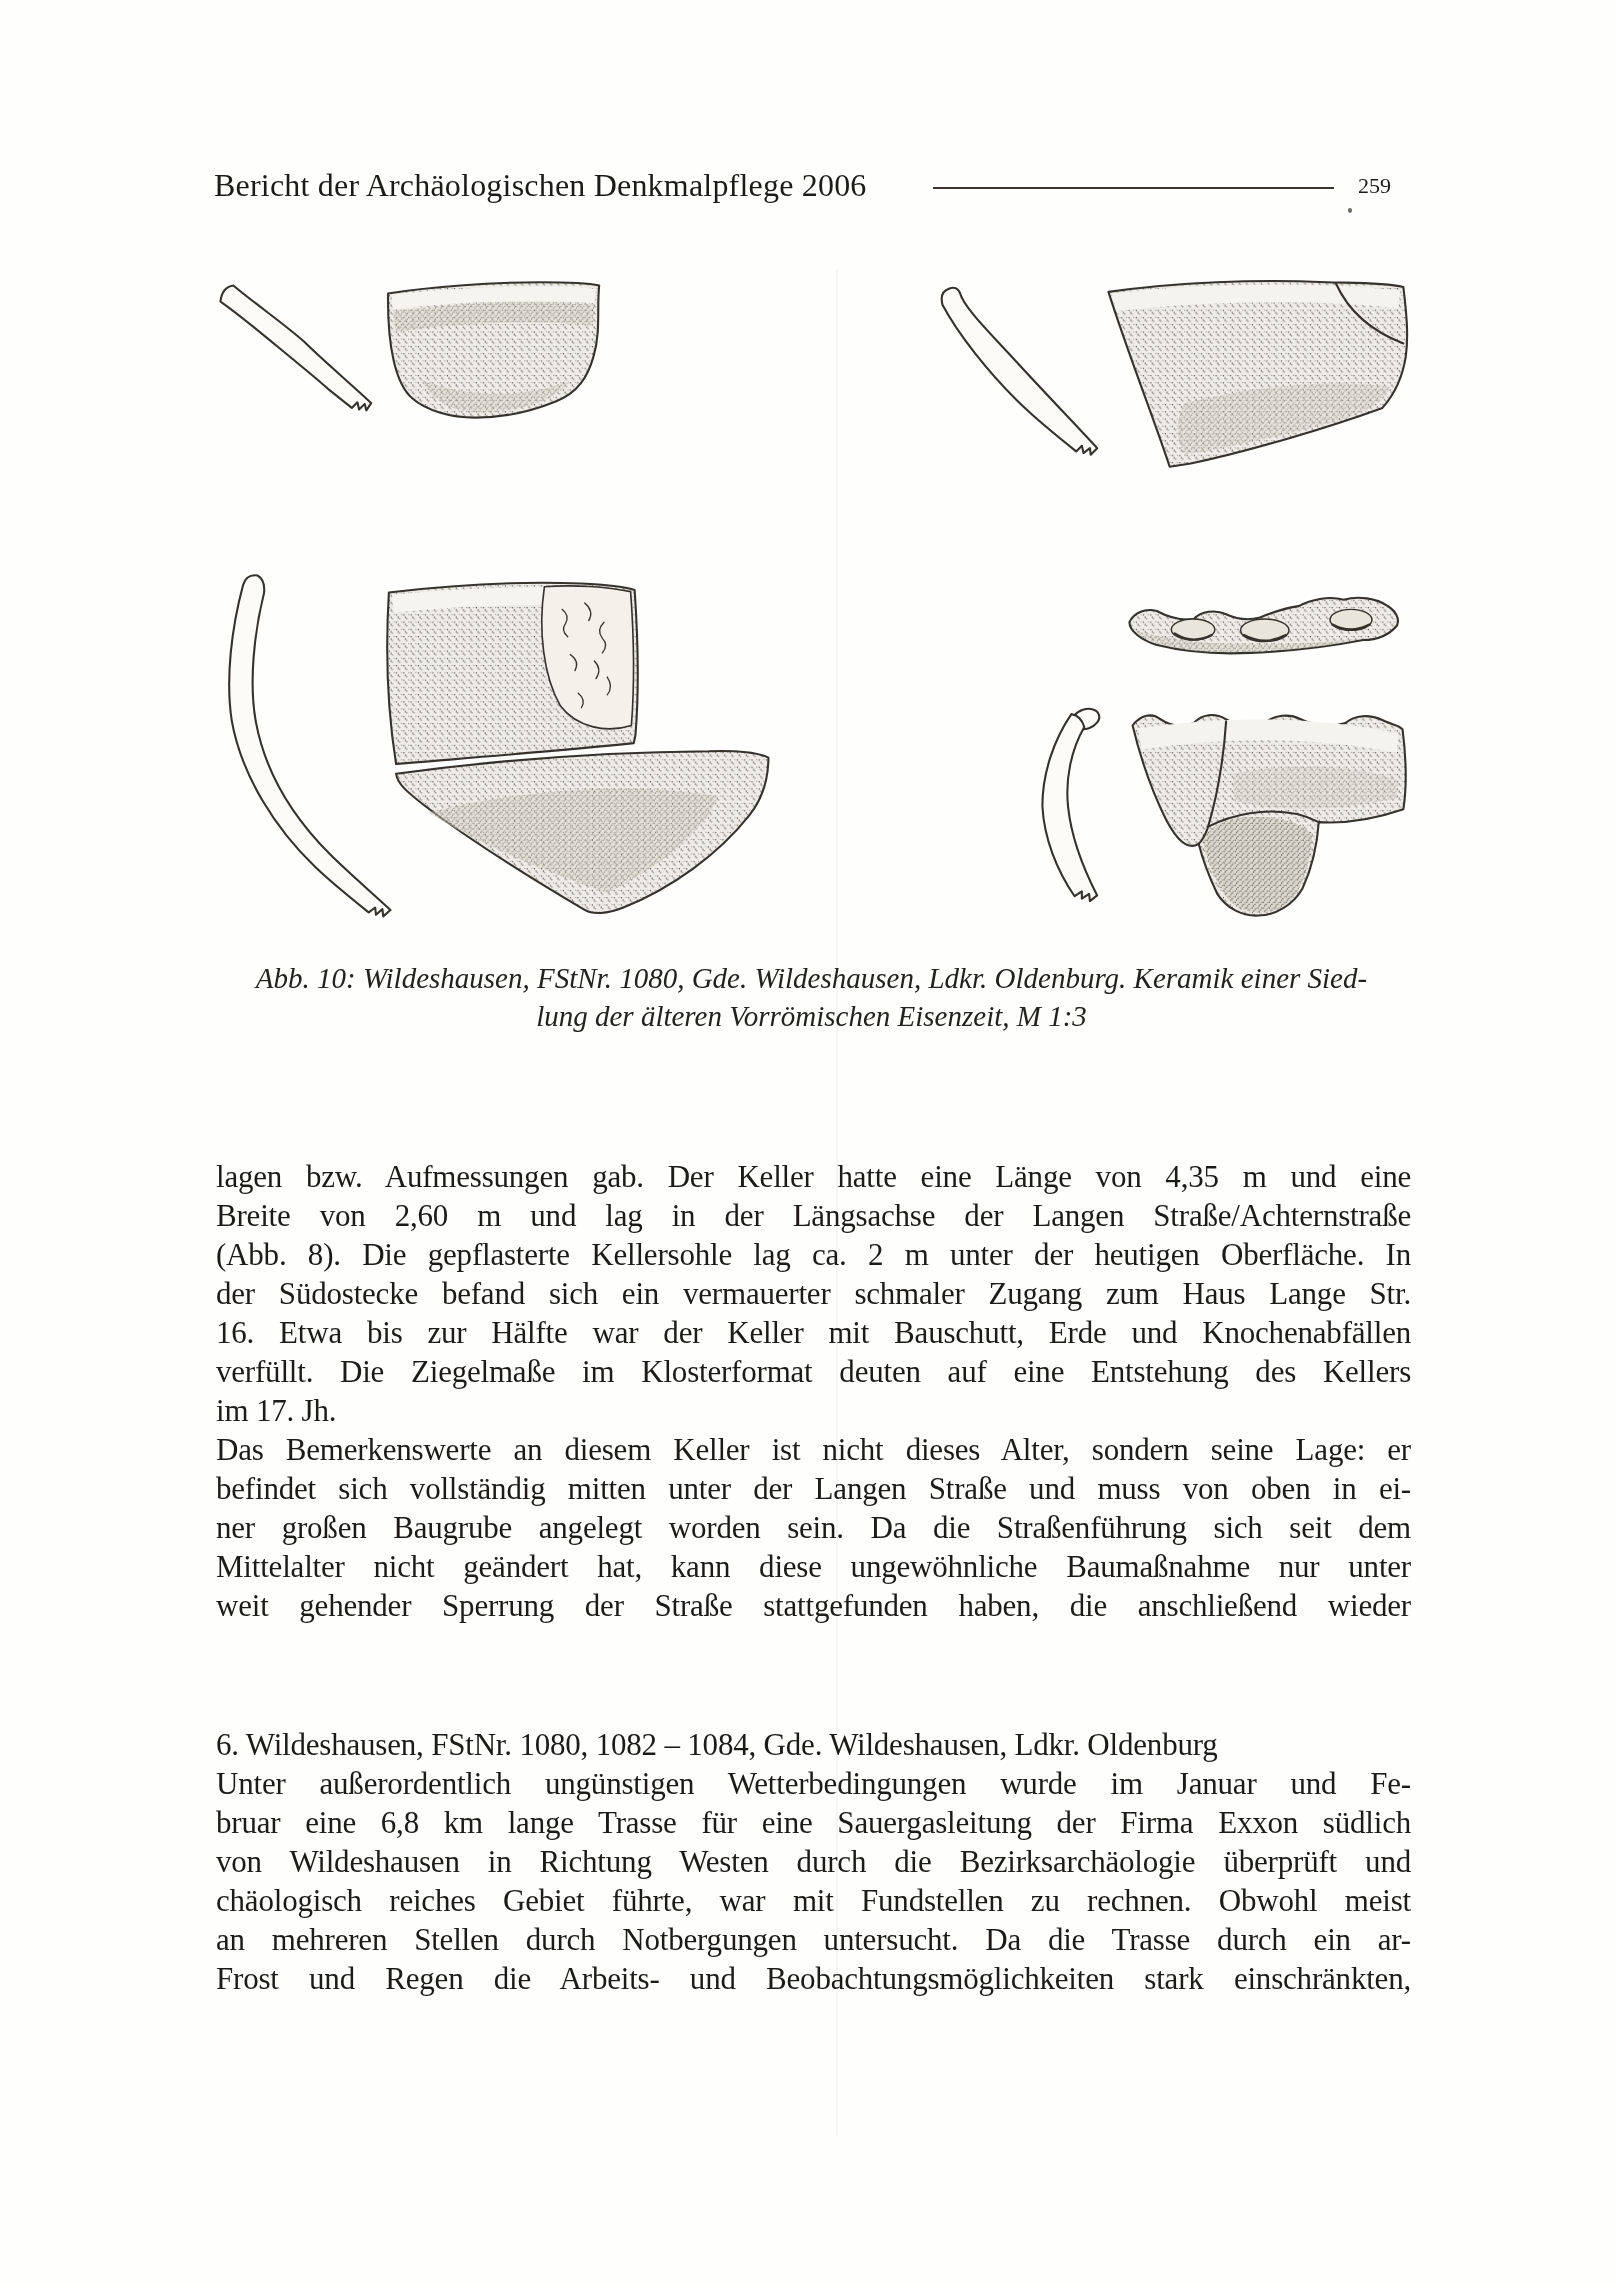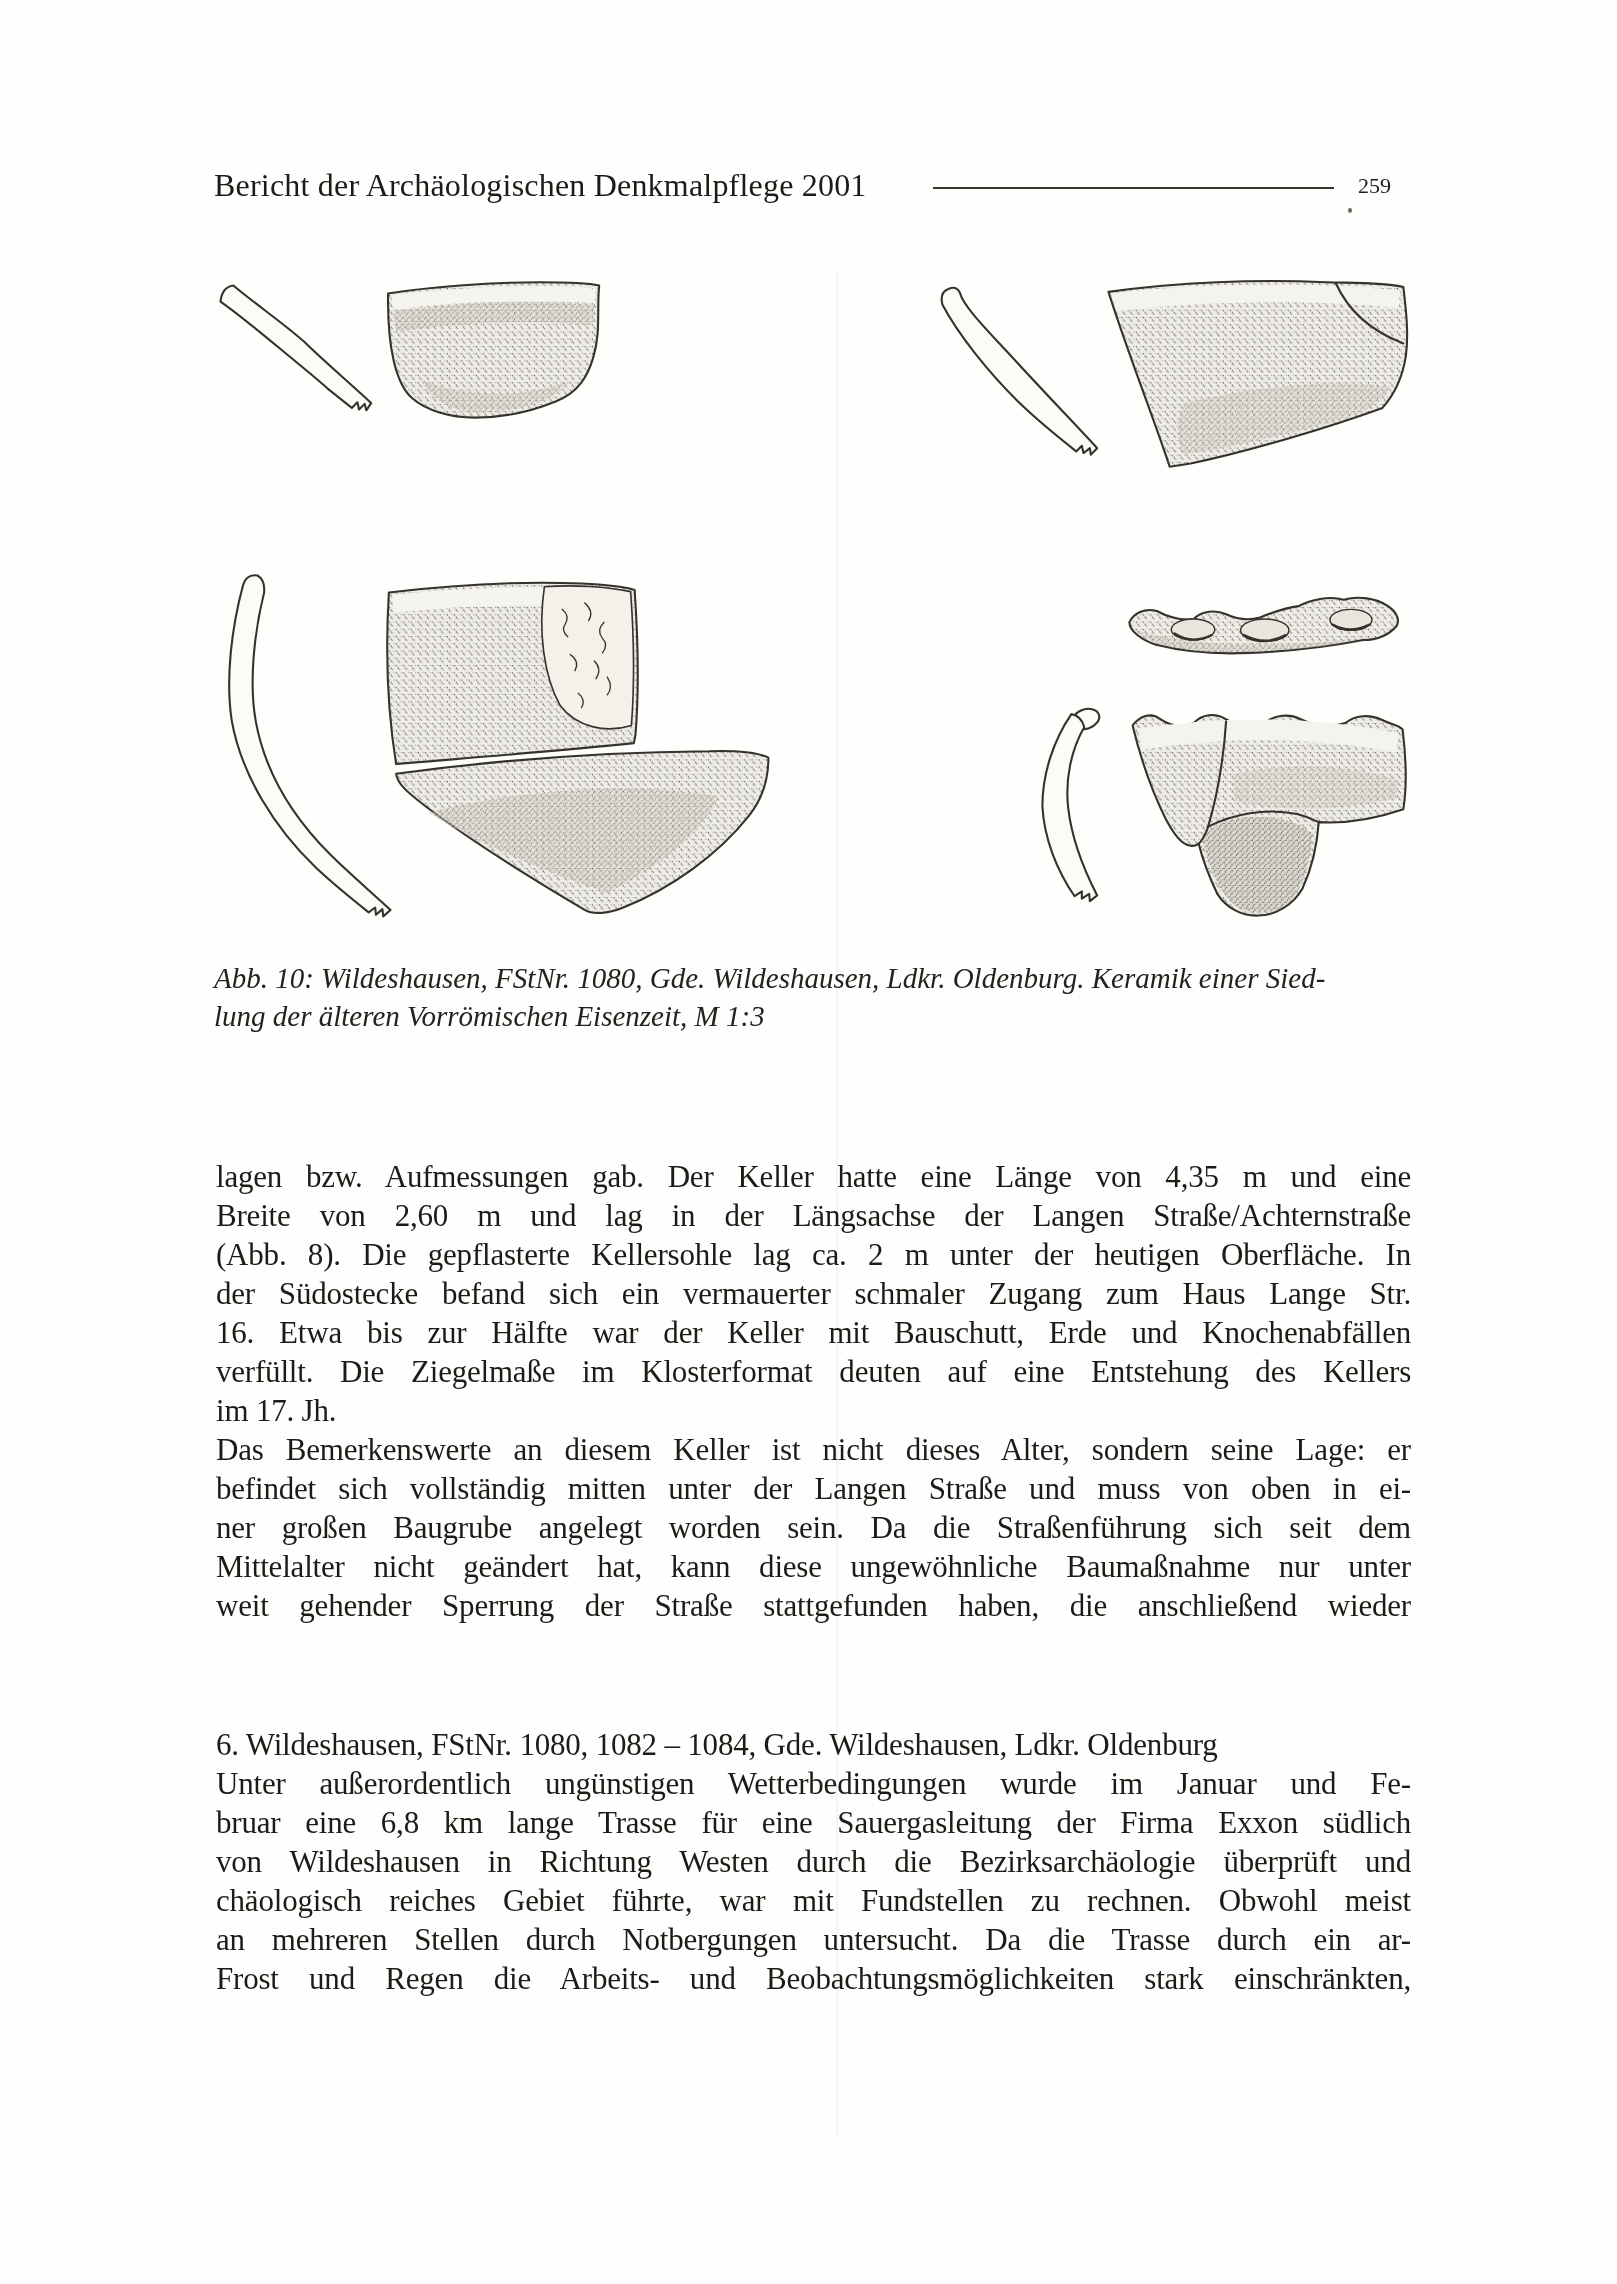--- a/index.html
+++ b/index.html
@@ -45,21 +45,21 @@
   }
   .figure-svg { position: absolute; left: 185px; top: 258px; }
   .caption {
     position: absolute;
     left: 214px; top: 959px;
     width: 1195px;
     font-size: 29px; line-height: 38px;
     font-style: italic;
     color: #24221e;
   }
-  .cap-line { text-align: left; }
+  .cap-line { text-align: center; }
   .body-text {
     position: absolute;
     left: 216px; top: 1157px;
     width: 1195px;
     font-size: 31px; line-height: 39px;
     letter-spacing: -0.2px;
   }
   .paragraph { margin: 0; }
   .paragraph.gap { margin-top: 100px; }
   .line {
@@ -67,21 +67,21 @@
     text-align-last: justify;
     text-justify: inter-word;
   }
   .line.final { text-align-last: left; }
 </style>
 </head>
 <body>
 
 <div class="page">
 
-  <div class="header-title">Bericht der Archäologischen Denkmalpflege 2001</div>
+  <div class="header-title">Bericht der Archäologischen Denkmalpflege 2006</div>
   <div class="header-rule"></div>
   <div class="page-number">259</div>
   <div class="artifact-dot"></div>
   <div class="scan-crease"></div>
 
   <svg class="figure-svg" width="1249" height="685" viewBox="0 0 1550 850" xmlns="http://www.w3.org/2000/svg">
     <defs>
       <pattern id="stip" width="9" height="9" patternUnits="userSpaceOnUse">
         <rect width="9" height="9" fill="#eeece6"></rect>
         <circle cx="1.6" cy="2.1" r="0.85" fill="#4c4840"></circle>

